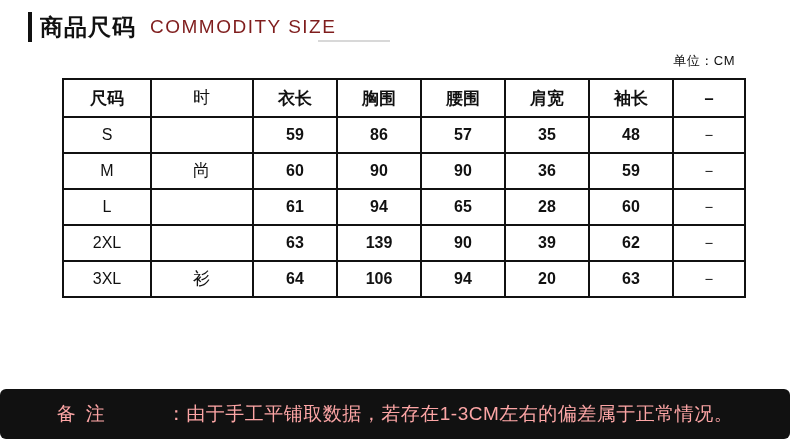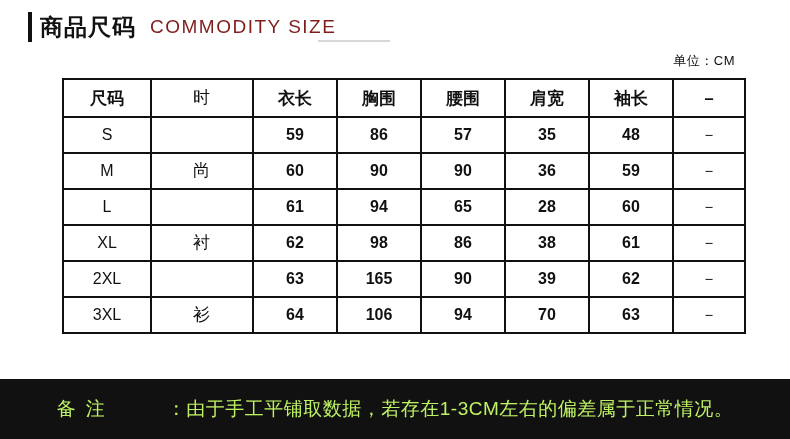--- a/index.html
+++ b/index.html
@@ -120,26 +120,27 @@
     font-size: 16px;
     color: #111111;
   }
 
   
   .footer {
     position: absolute;
     left: 0;
     bottom: 0;
     width: 790px;
-    height: 60px;
+    height: 50px;
     background: #111111;
-    color: #bef264;
+    color: #fca5a5;
     display: flex;
     align-items: center;
     justify-content: center;
+    border-radius: 6px;
   }
   .footer-text {
     font-size: 19px;
     letter-spacing: 0.5px;
     white-space: nowrap;
     margin-left: 46px;
   }
   .footer-label {
     font-size: 19px;
     letter-spacing: 10px;
@@ -204,53 +205,41 @@
         <td class="col-size">L</td>
         <td class="col-brand no-top no-bottom"></td>
         <td class="col-v">61</td>
         <td class="col-v">94</td>
         <td class="col-v">65</td>
         <td class="col-v">28</td>
         <td class="col-v">60</td>
         <td class="col-last no-right dash">－</td>
       </tr>
 
-      <tr>
-        <td class="col-size">XL</td>
-        <td class="col-brand no-top no-bottom">
-          <span class="brand-cell">衬</span>
-        </td>
-        <td class="col-v">62</td>
-        <td class="col-v">98</td>
-        <td class="col-v">86</td>
-        <td class="col-v">38</td>
-        <td class="col-v">61</td>
-        <td class="col-last no-right dash">－</td>
-      </tr>
 
       <tr>
         <td class="col-size">2XL</td>
         <td class="col-brand no-top no-bottom"></td>
         <td class="col-v">63</td>
-        <td class="col-v">165</td>
+        <td class="col-v">139</td>
         <td class="col-v">90</td>
         <td class="col-v">39</td>
         <td class="col-v">62</td>
         <td class="col-last no-right dash">－</td>
       </tr>
 
       <tr>
         <td class="col-size">3XL</td>
         <td class="col-brand no-top no-bottom">
           <span class="brand-cell">衫</span>
         </td>
         <td class="col-v">64</td>
         <td class="col-v">106</td>
         <td class="col-v">94</td>
-        <td class="col-v">70</td>
+        <td class="col-v">20</td>
         <td class="col-v">63</td>
         <td class="col-last no-right dash">－</td>
       </tr>
 
     </tbody>
       </table>
   </div>
 
   <div class="footer">
     <span class="footer-label">备注</span>

